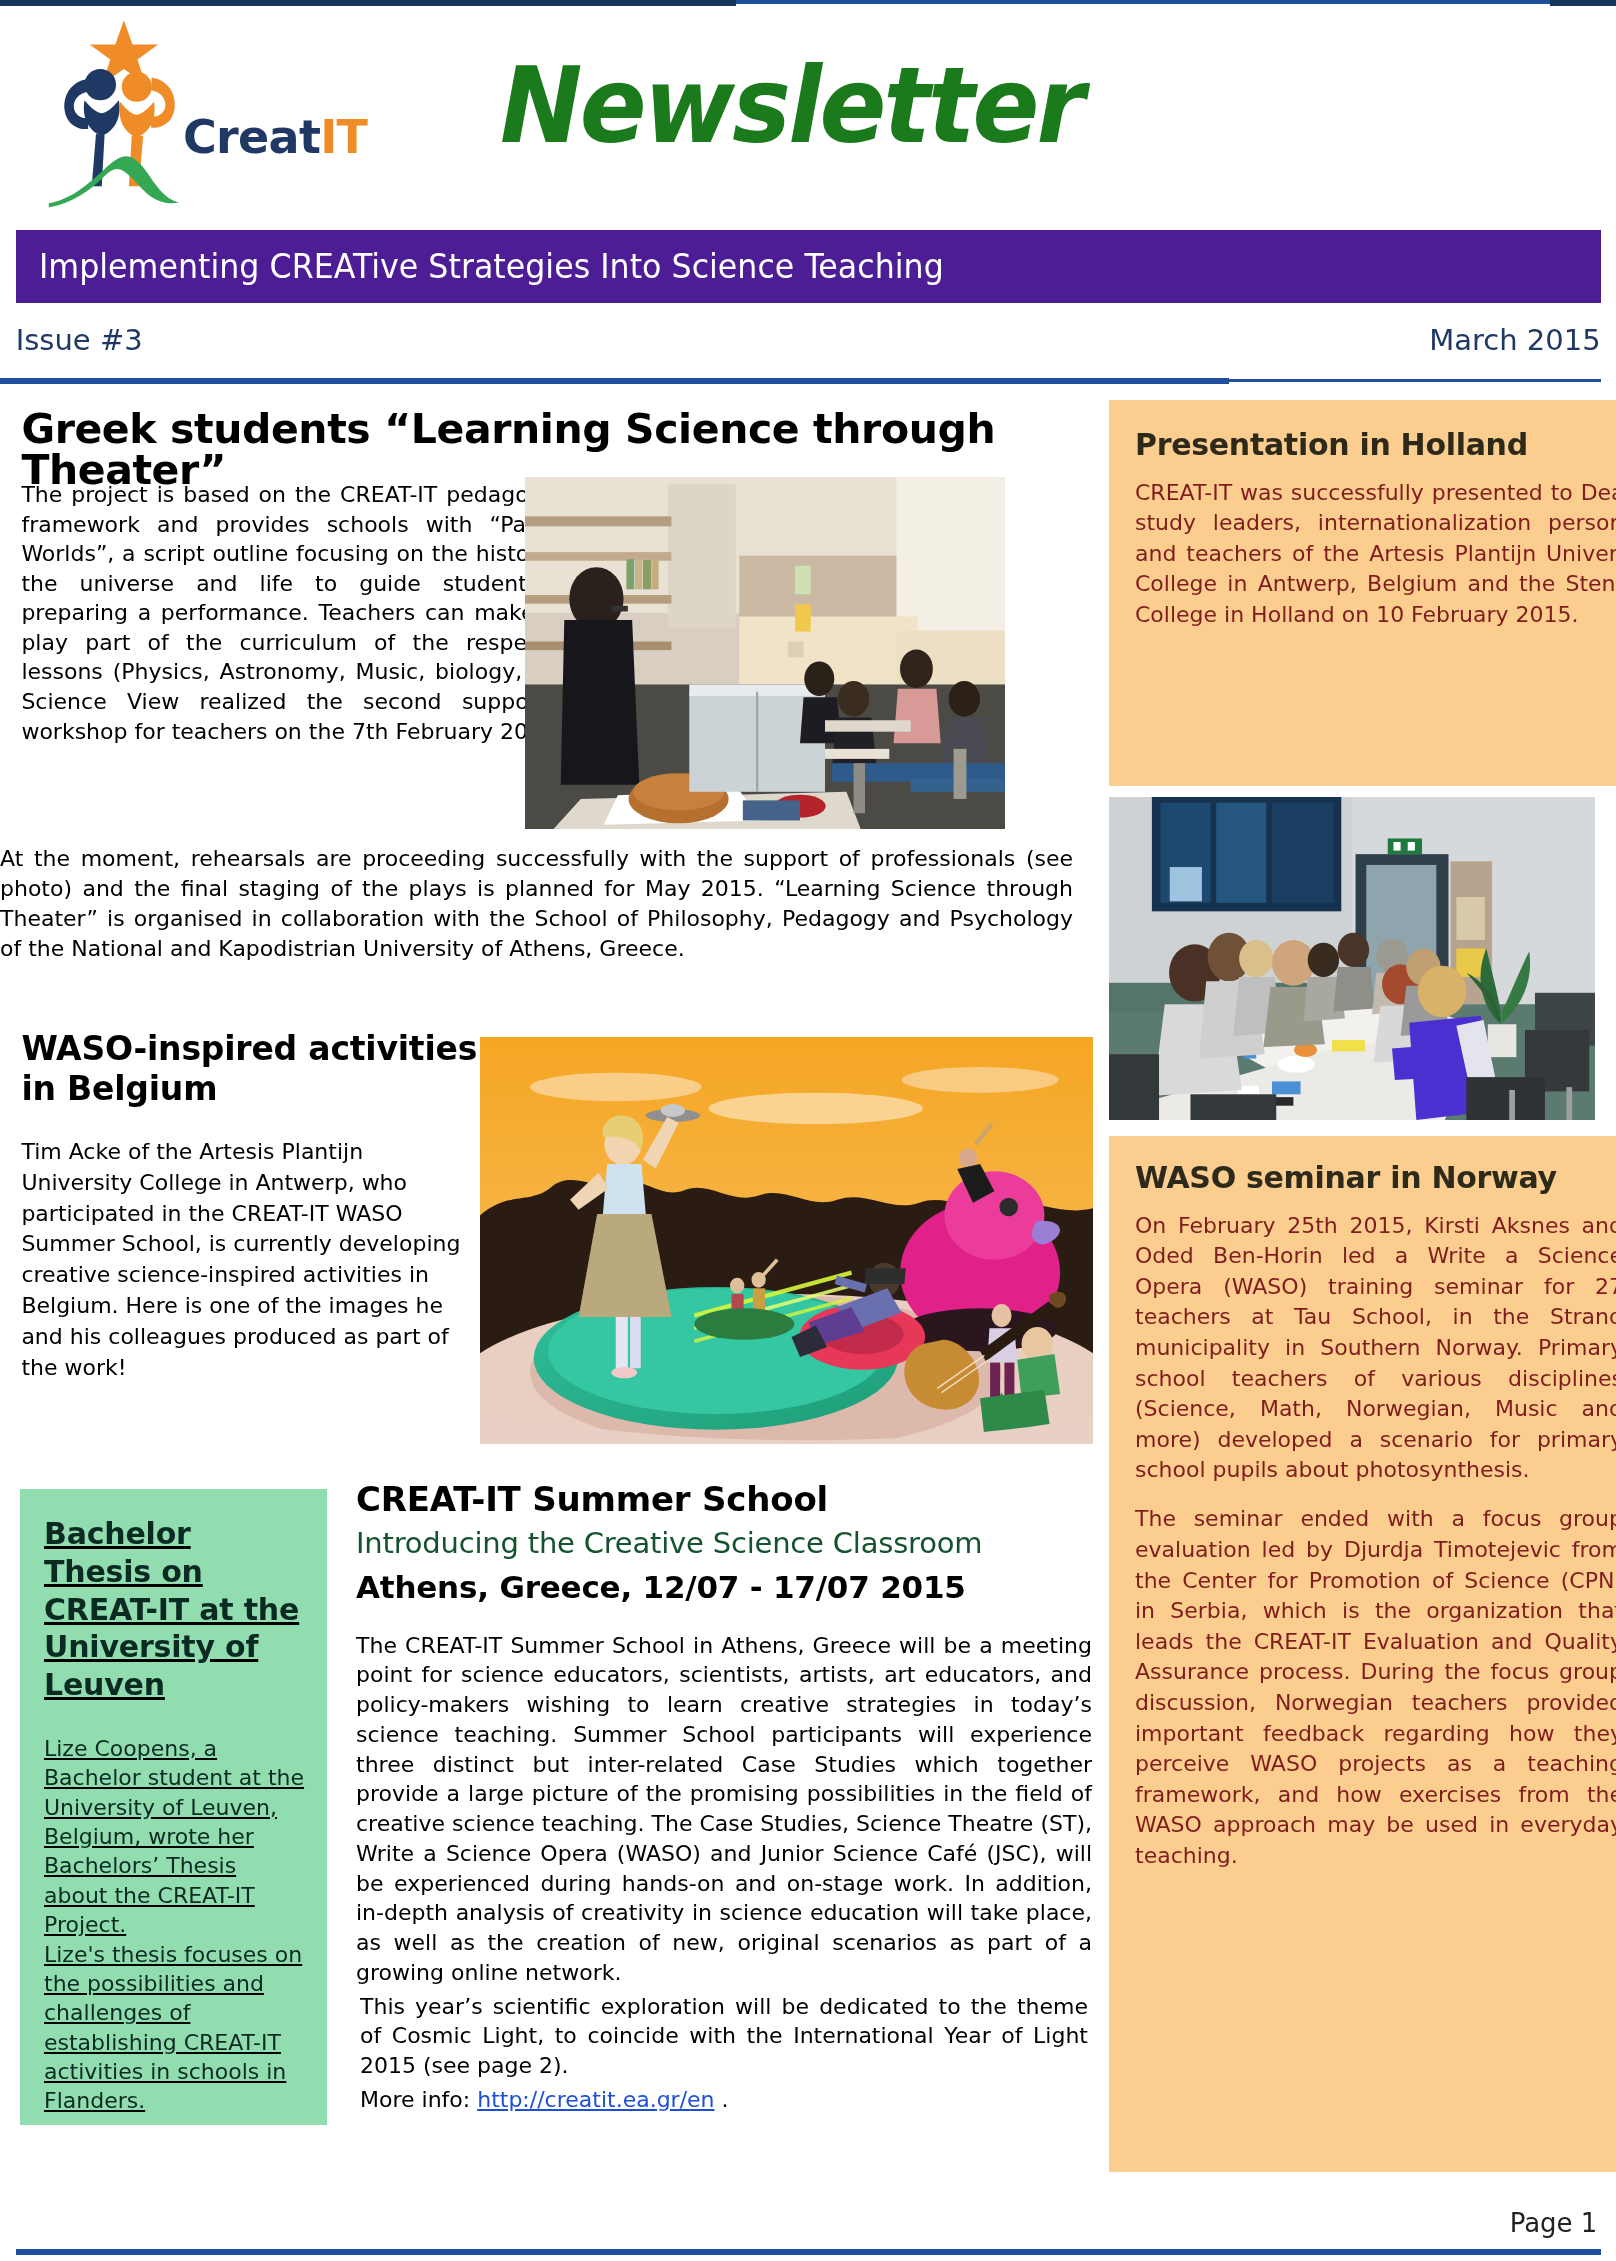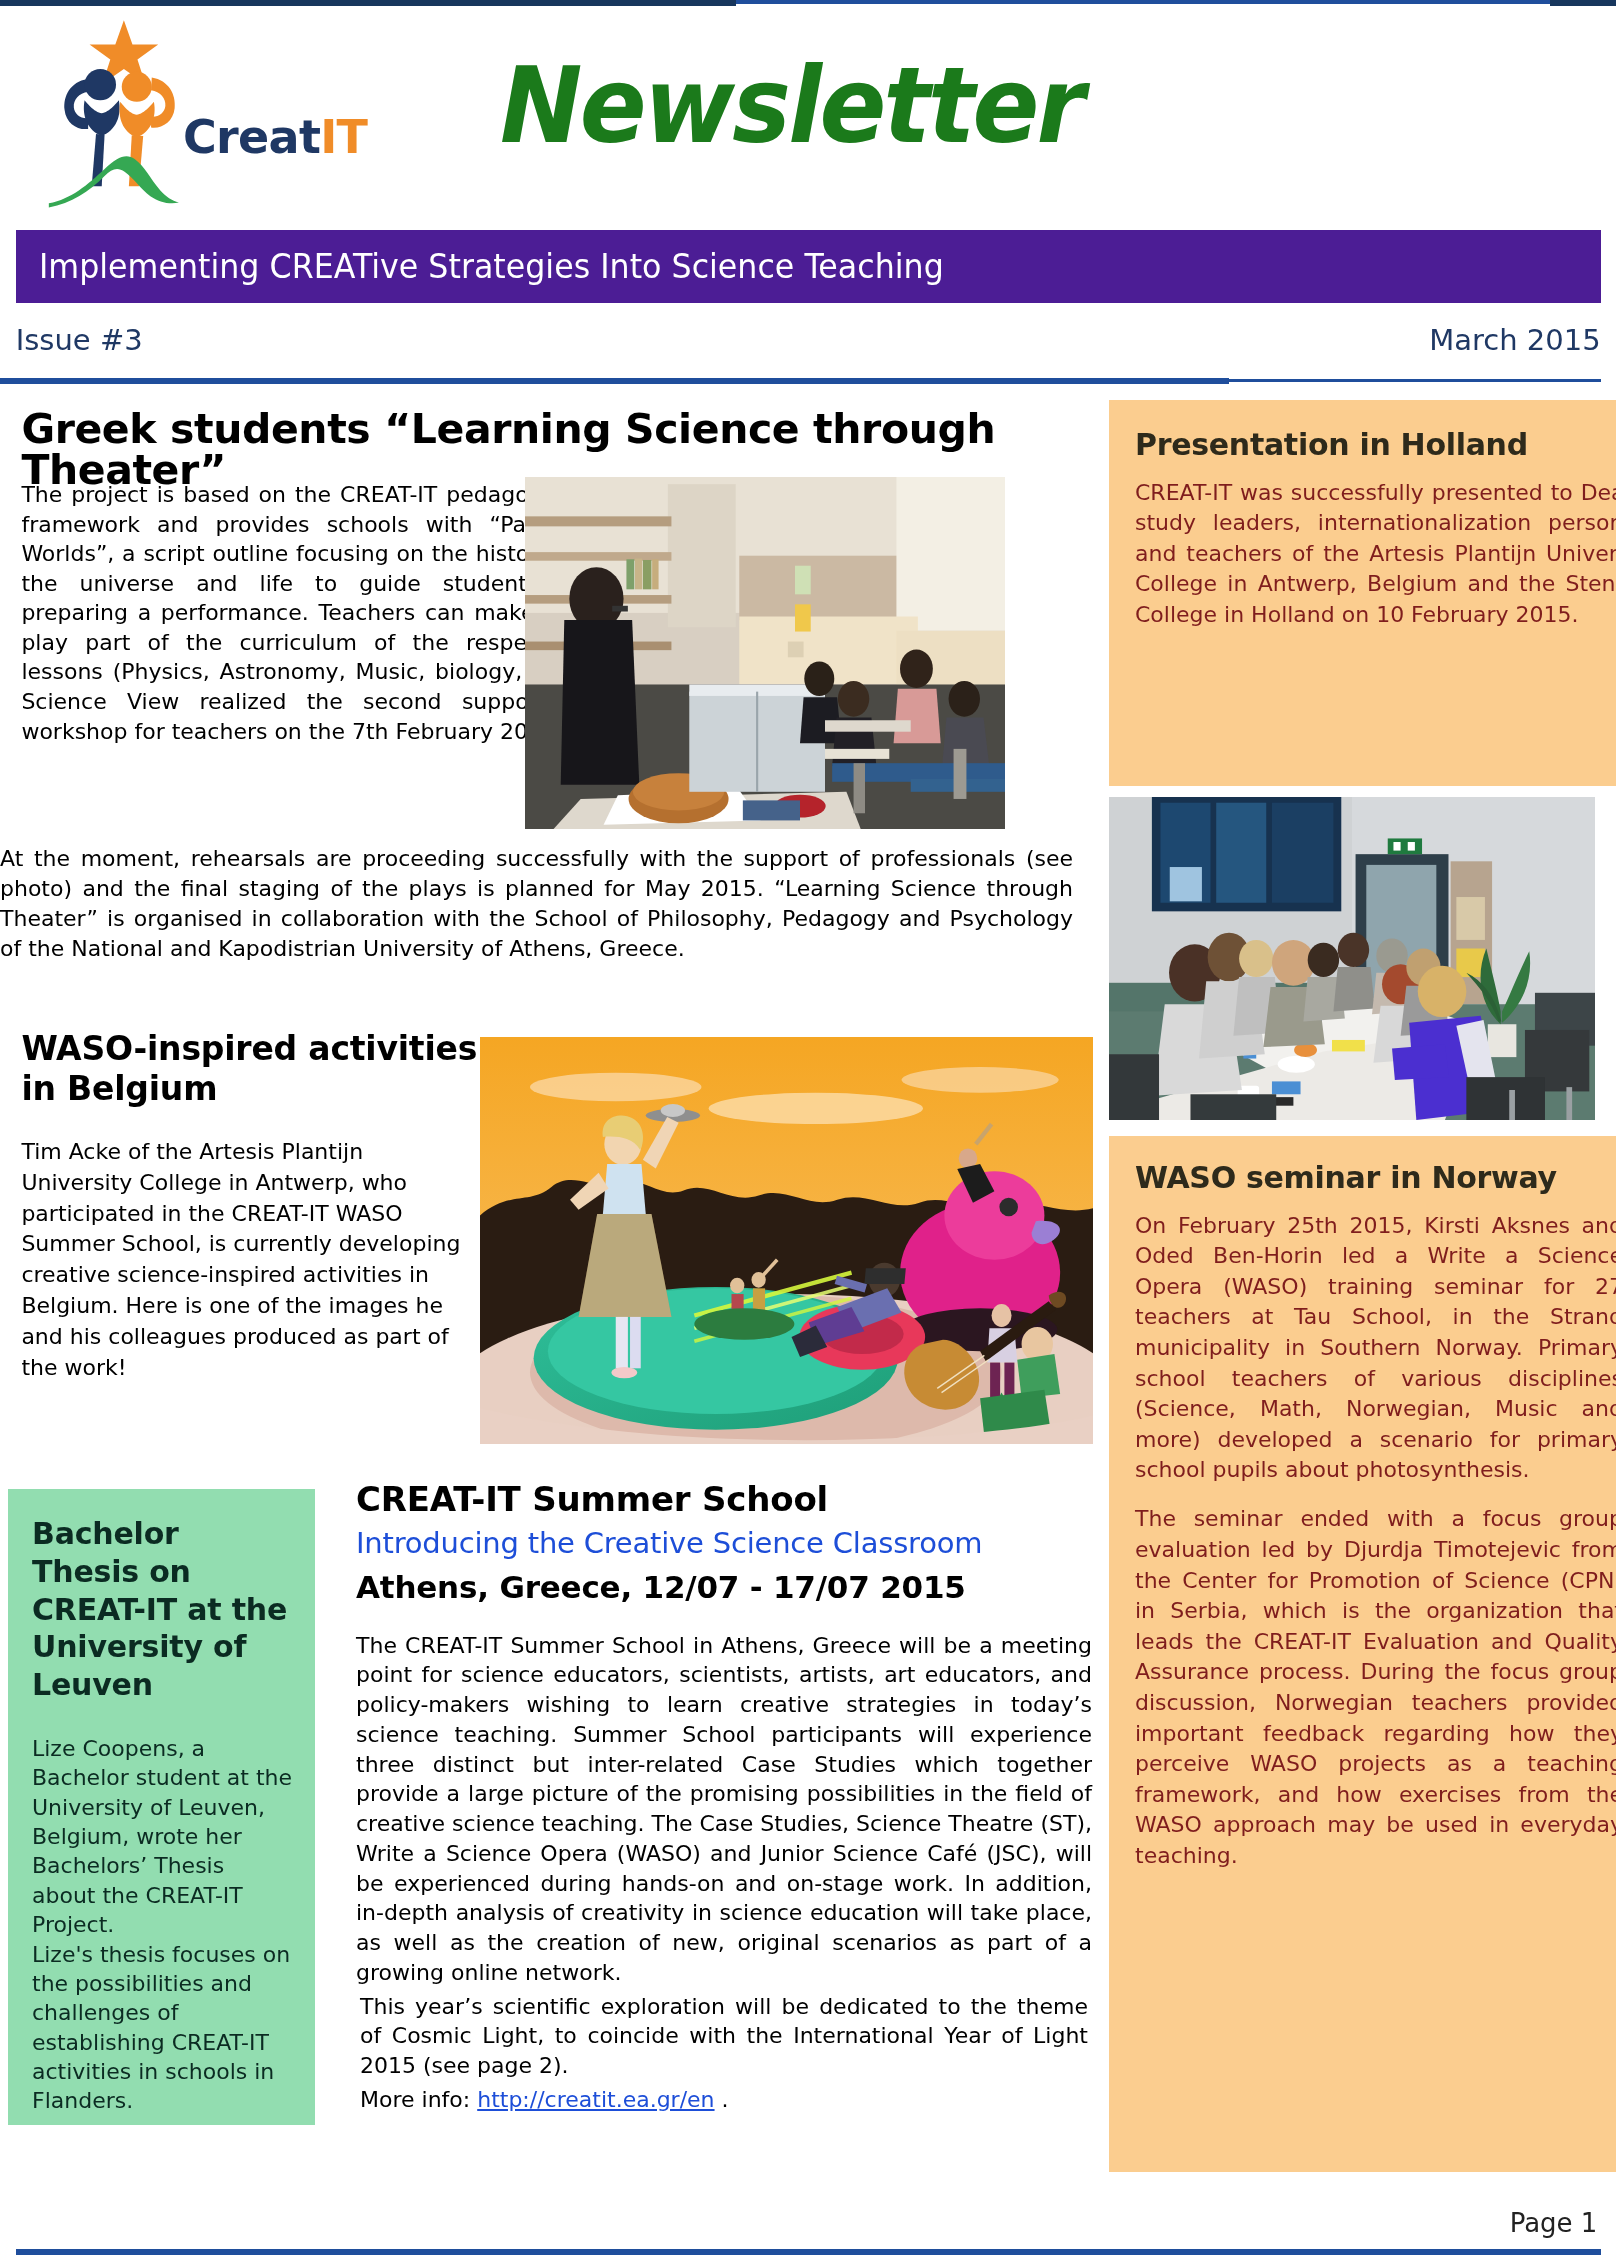--- a/index.html
+++ b/index.html
@@ -130,25 +130,26 @@
     font-size: 22px; line-height: 1.40;
   }
   .photo-waso {
     position: absolute; left: 480px; top: 637px;
     width: 613px; height: 407px;
     overflow: hidden;
   }
 
   
   .green-box {
-    position: absolute; left: 8px; top: 1089px;
+    position: absolute; left: 20px; top: 1089px;
     width: 307px; height: 636px;
     background: #92DDB0;
     box-sizing: border-box;
     padding: 26px 21.4px 17px 24px;
+    text-decoration: underline;
   }
   .green-box h3 {
     margin: 0 0 0 0;
     font-size: 30px; font-weight: bold;
     line-height: 1.26;
     color: #0B2B22;
     letter-spacing: -0.2px;
   }
   .green-box p {
     margin: 30px 0 0 0;
@@ -158,21 +159,21 @@
   .green-box p.tight { margin-top: 0; }
 
   
   .mid-col {
     position: absolute; left: 356px; top: 1079px; width: 736px;
   }
   .ss-title {
     margin: 0; font-size: 34px; font-weight: bold; letter-spacing: -0.2px;
   }
   .ss-sub {
-    margin: 7.1px 0 0 0; font-size: 29px; color: #1d4ed8; font-weight: normal;
+    margin: 7.1px 0 0 0; font-size: 29px; color: #14532d; font-weight: normal;
     letter-spacing: -0.2px;
   }
   .ss-date {
     margin: 8.6px 0 0 0; font-size: 31px; font-weight: bold; letter-spacing: -0.2px;
   }
   .ss-body {
     margin: 26px 0 0 0;
     font-size: 22px; line-height: 1.352; text-align: justify;
   }
   .ss-body2 { margin: 4px; }

